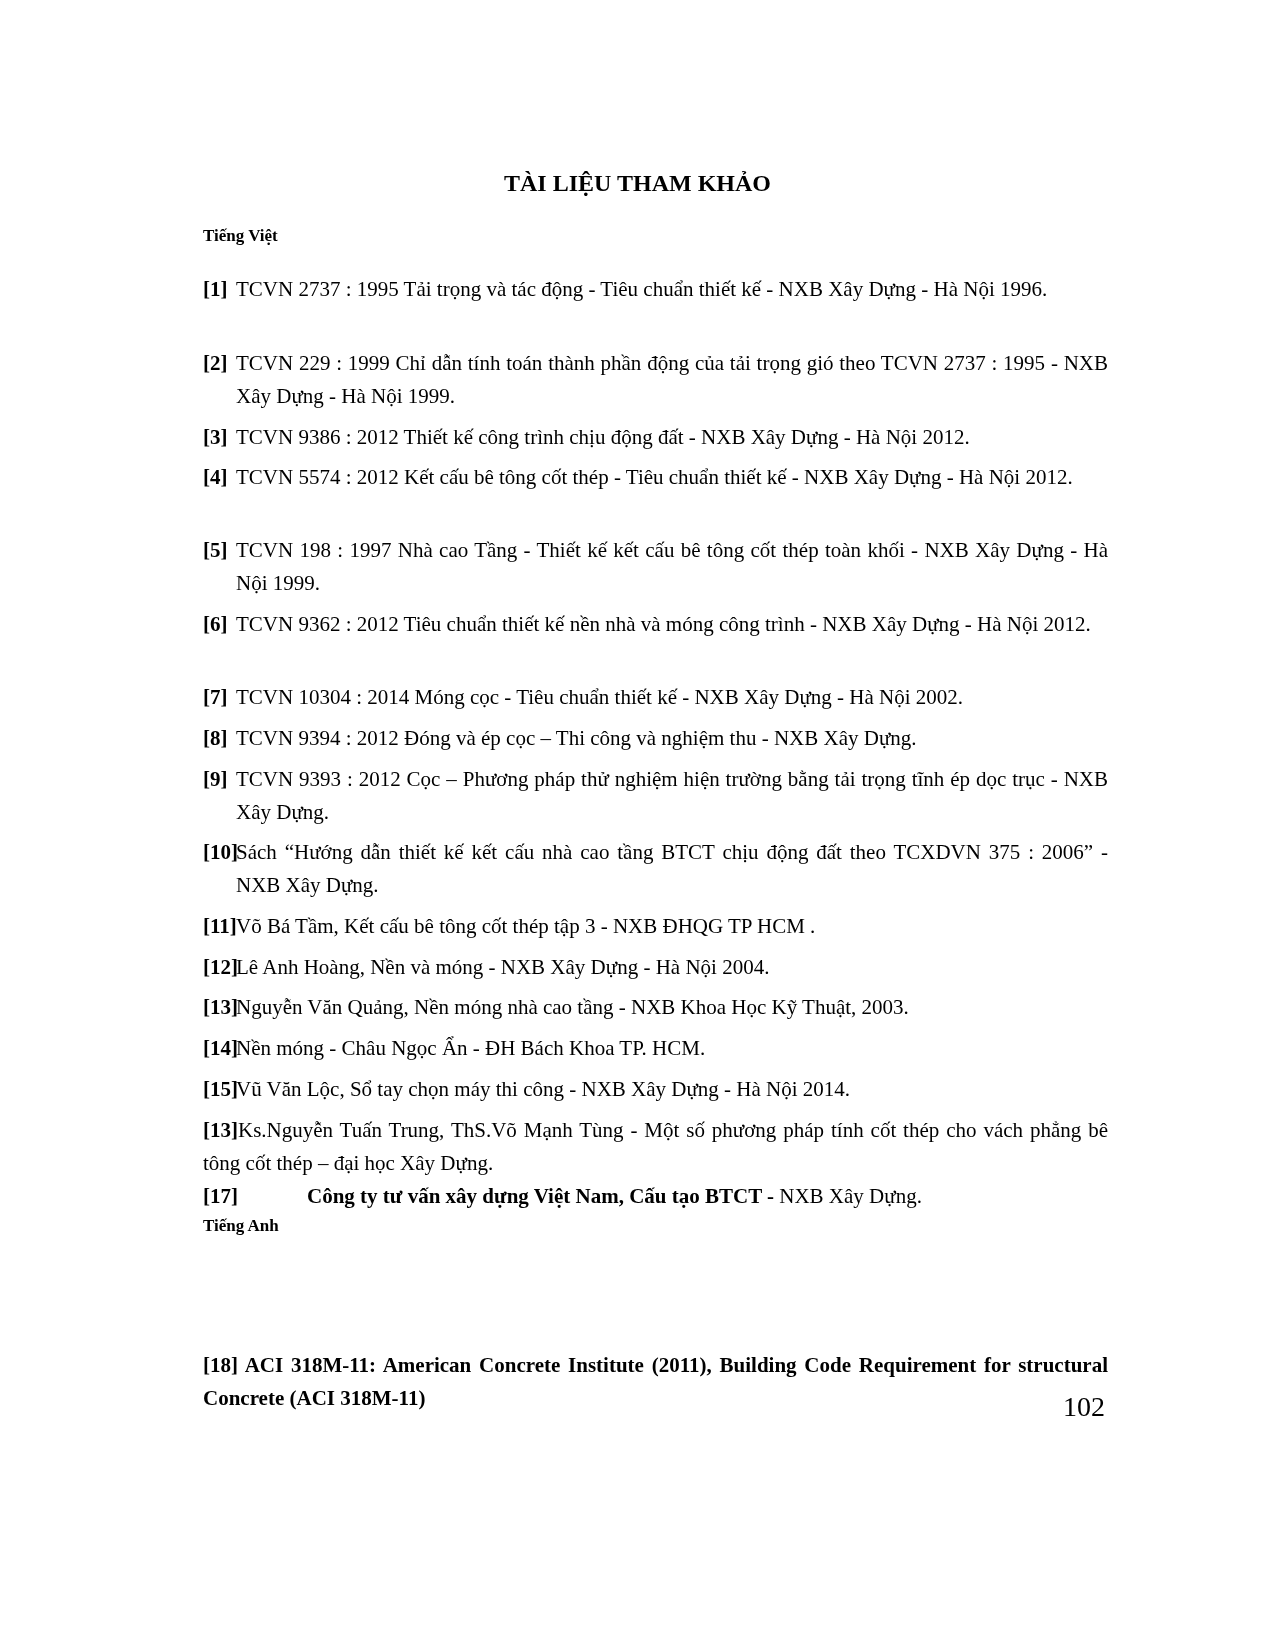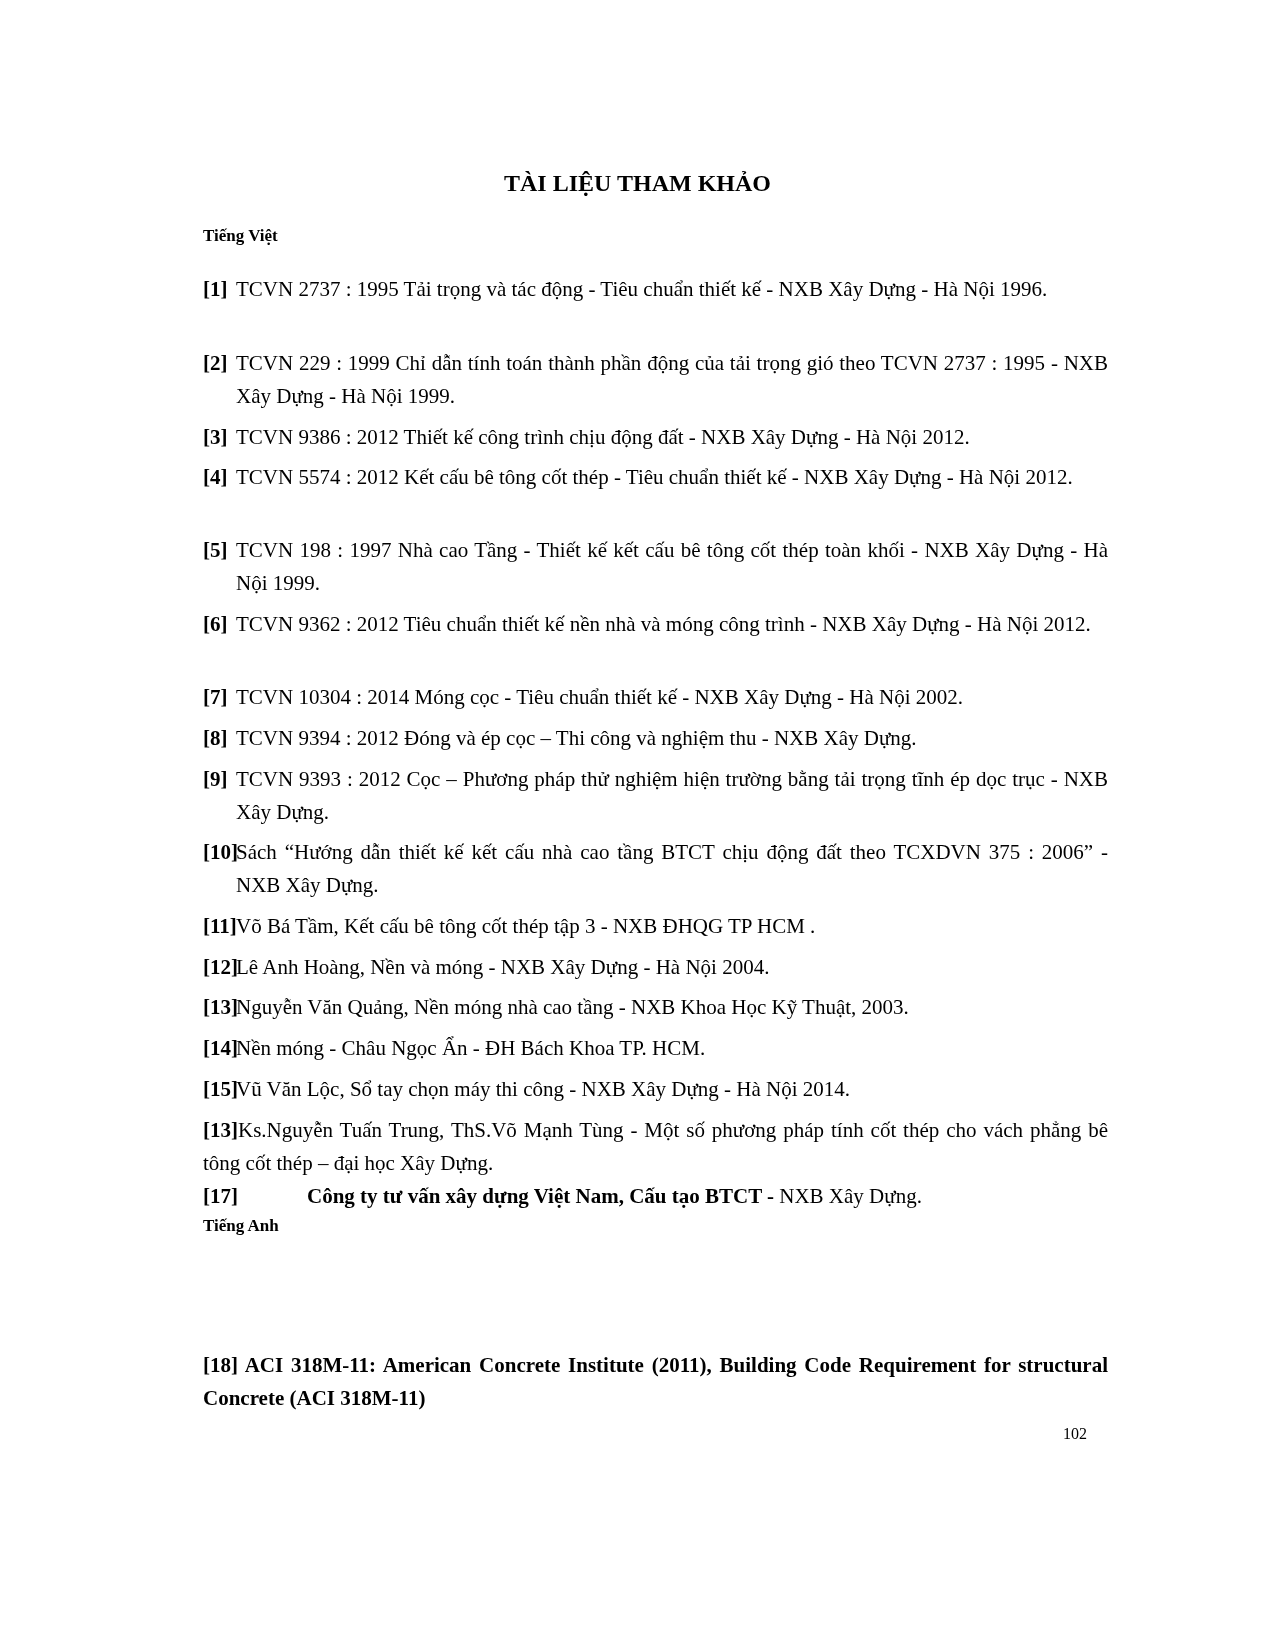--- a/index.html
+++ b/index.html
@@ -4,21 +4,21 @@
 <style>
   html, body { margin: 0; padding: 0; background: #ffffff; }
   body { width: 1275px; height: 1650px; position: relative; font-family: "Liberation Serif", serif; color: #000; }
   .title { position: absolute; top: 170px; left: 0; width: 1275px; text-align: center; font-size: 24px; font-weight: bold; }
   .section { position: absolute; left: 203px; font-size: 17px; font-weight: bold; }
   .ref { position: absolute; left: 203px; width: 905px; font-size: 21px; line-height: 33px; }
   .ref .num { position: absolute; left: 0; font-weight: bold; }
   .ref .txt { margin-left: 33px; display: block; text-align: justify; }
   .ref.flat .txt { margin-left: 0; }
   .bold { font-weight: bold; }
-  .pagenum { position: absolute; top: 1425px; left: 1063px; font-size: 16px; text-align: center; }
+  .pagenum { position: absolute; top: 1391px; left: 1063px; font-size: 28px; text-align: center; }
 </style>
 </head>
 <body>
 
 <div class="title">TÀI LIỆU THAM KHẢO</div>
 
 <div class="section" style="top:226px;">Tiếng Việt</div>
 
 <div class="ref" style="top:273px;">
     <span class="num">[1]</span>

